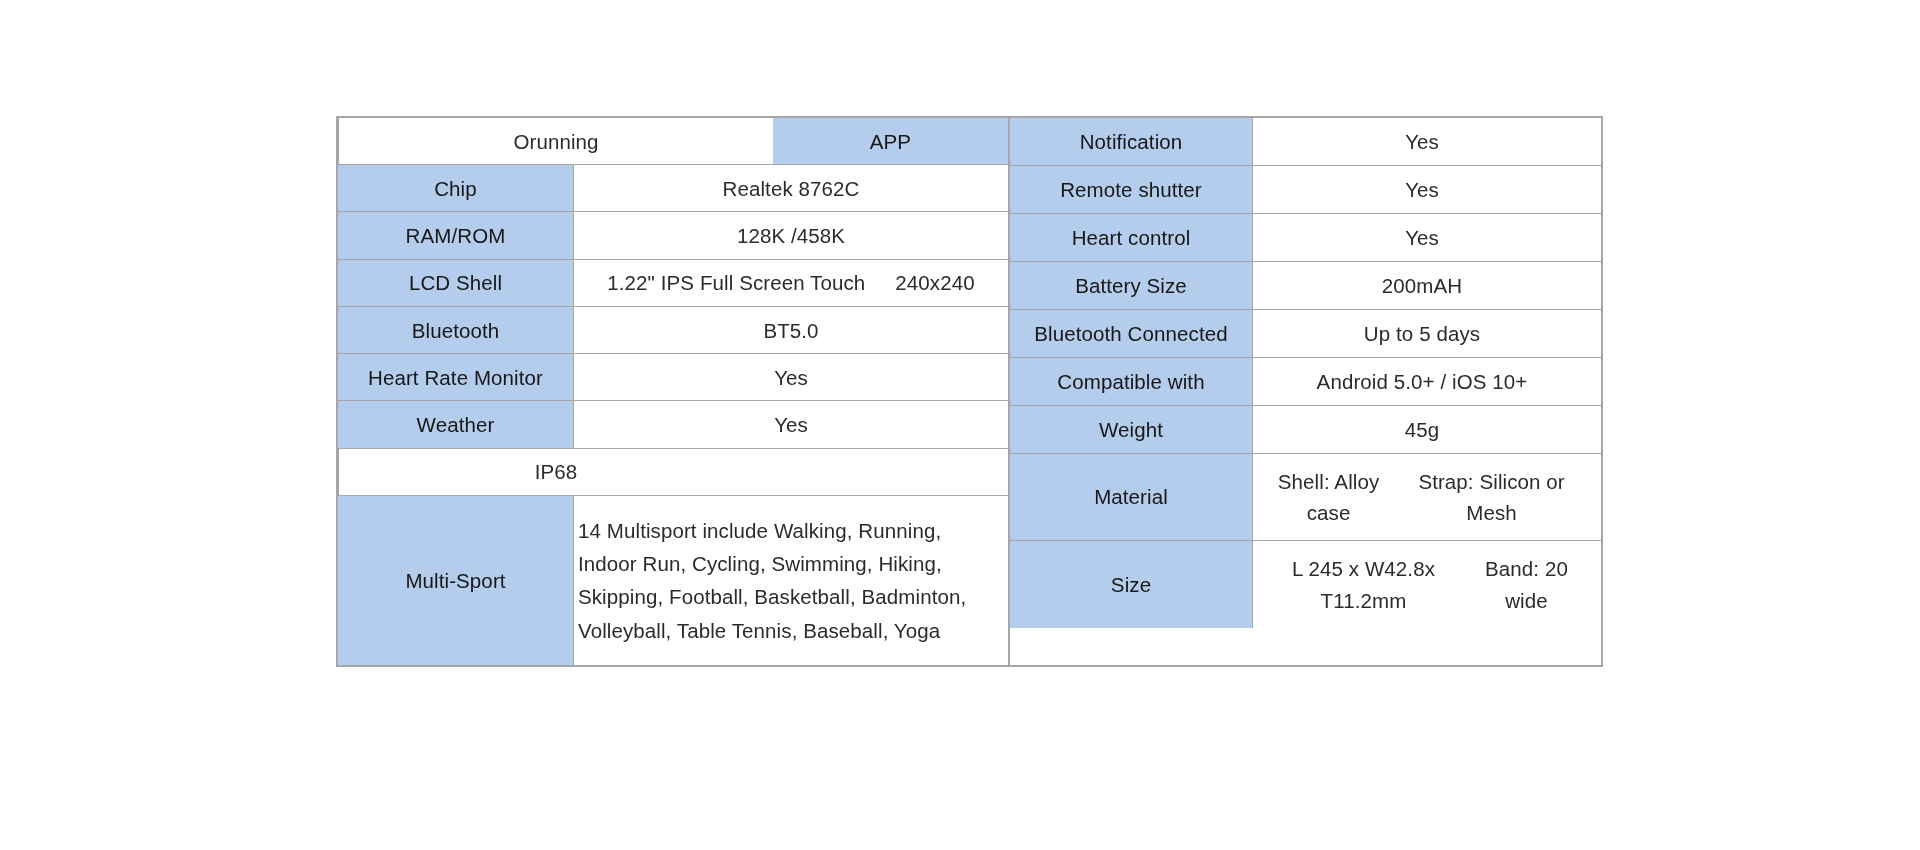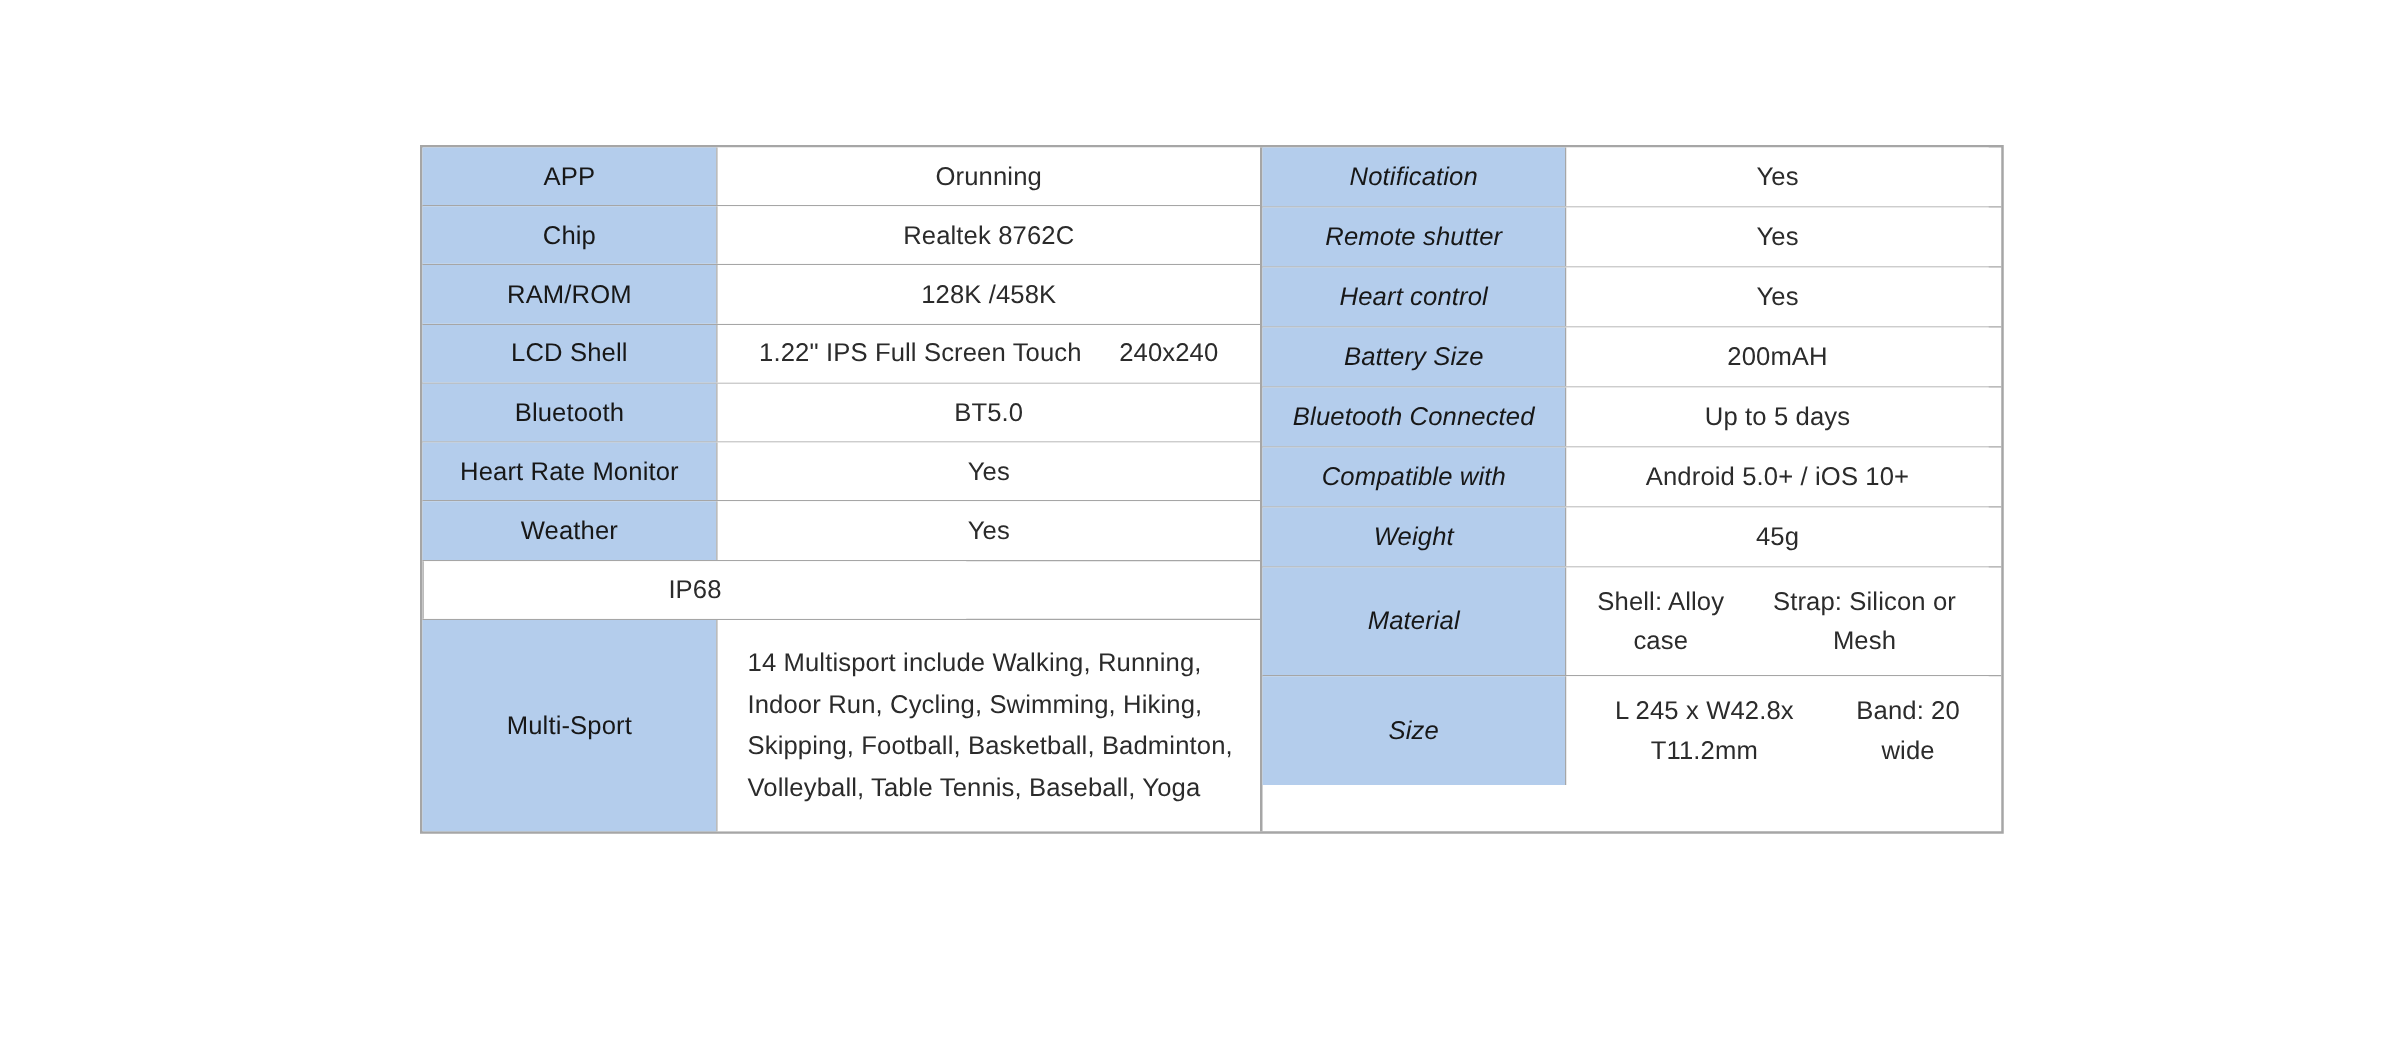--- a/index.html
+++ b/index.html
@@ -64,53 +64,53 @@
   .cell-value {
     background: #ffffff;
     color: #2b2b2b;
     border-left: 1px solid #a6a6a6;
   }
 
   
   .half-left  .cell-label { width: 235px; }
   .half-left  .cell-value { width: 435px; }
   
-  .half-right .cell-label { width: 242px; font-style: italic; }
+  .half-right .cell-label { width: 242px; }
   .half-right .cell-value { width: 339px; }
 
   
   .r-std  { height: 48px; }
   
   .r-tall  { height: 87px; }
   .r-multi { height: 172px; }
 
   .cell-value.multi-text {
     justify-content: flex-start;
     text-align: left;
-    padding-left: 24px;
+    padding-left: 4px;
     line-height: 1.62;
     font-size: 20.5px;
   }
   .cell-value.two-line {
     flex-direction: row;
     justify-content: center;
     line-height: 1.52;
   }
   .lcd-gap { display: inline-block; width: 30px; }
 </style>
 </head>
 <body>
 
 <div id="spec-sheet">
 
   <div class="half half-left">
 
     <div class="spec-row r-std">
+      <div class="cell cell-value">Orunning</div>
       <div class="cell cell-label">APP</div>
-      <div class="cell cell-value">Orunning</div>
     </div>
 
     <div class="spec-row r-std">
       <div class="cell cell-label">Chip</div>
       <div class="cell cell-value">Realtek 8762C</div>
     </div>
 
     <div class="spec-row r-std">
       <div class="cell cell-label">RAM/ROM</div>
       <div class="cell cell-value">128K /458K</div>

